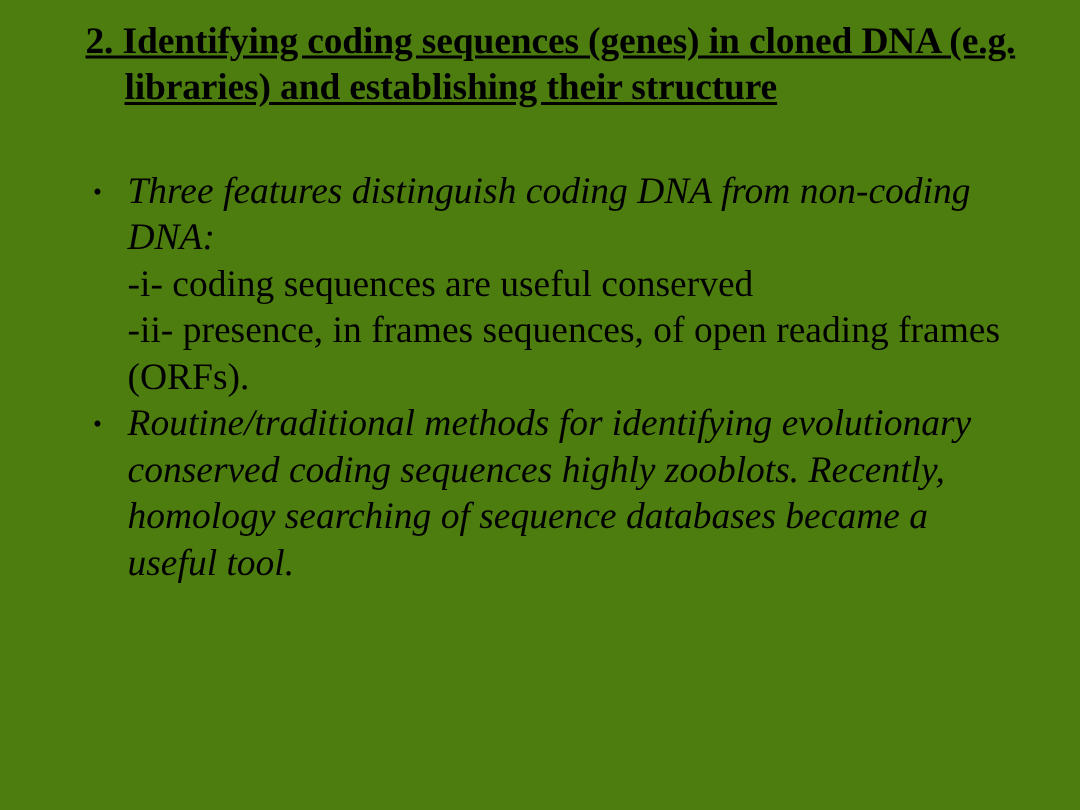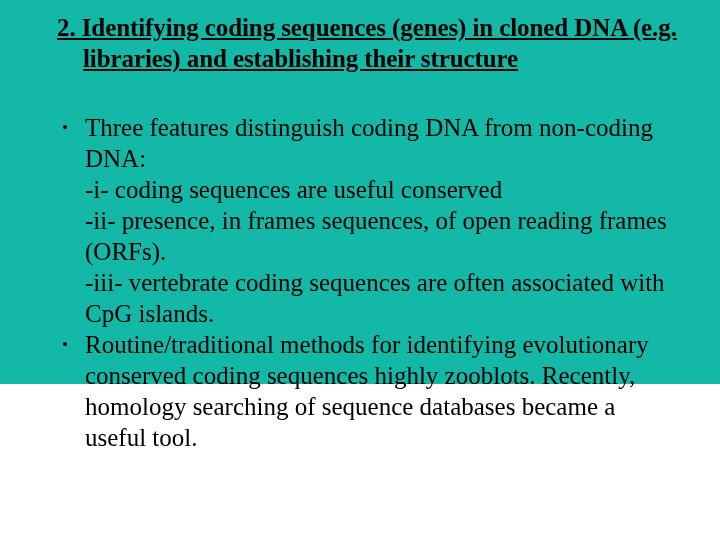--- a/index.html
+++ b/index.html
@@ -12,22 +12,22 @@
     height: 540px;
     background: #ffffff;
     font-family: "Liberation Serif", "DejaVu Serif", serif;
     color: #000000;
     overflow: hidden;
   }
 
   .slide {
     position: relative;
     width: 720px;
-    height: 384px;
-    background: #14b8a6;
+    height: 540px;
+    background: #4d7c0f;
     box-sizing: border-box;
   }
 
   
   .slide-title {
     position: absolute;
     left: 57px;
     top: 12px;
     width: 610px;
     font-size: 25px;
@@ -69,41 +69,41 @@
   }
 
   
   .sub-item {
     margin: 0;
     padding-left: 28px;
   }
 
   .tight {
     white-space: normal;
+    font-style: italic;
   }
 </style>
 </head>
 <body>
 
 <div class="slide">
 
   <div class="slide-title">2. Identifying coding sequences (genes) in cloned DNA (e.g. libraries) and establishing their structure</div>
 
   <div class="body-block">
 
     <p class="bullet-item">
       <span class="bullet-mark">•</span>
       <span class="bullet-text tight">Three features distinguish coding DNA from non-coding DNA:</span>
     </p>
 
     <p class="sub-item">-i- coding sequences are useful conserved</p>
 
     <p class="sub-item">-ii- presence, in frames sequences, of open reading frames (ORFs).</p>
 
-    <p class="sub-item">-iii- vertebrate coding sequences are often associated with CpG islands.</p>
 
     <p class="bullet-item">
       <span class="bullet-mark">•</span>
       <span class="bullet-text tight">Routine/traditional methods for identifying evolutionary conserved coding sequences highly zooblots. Recently, homology searching of sequence databases became a useful tool.</span>
     </p>
 
   </div>
 </div>
 
 </body></html>

